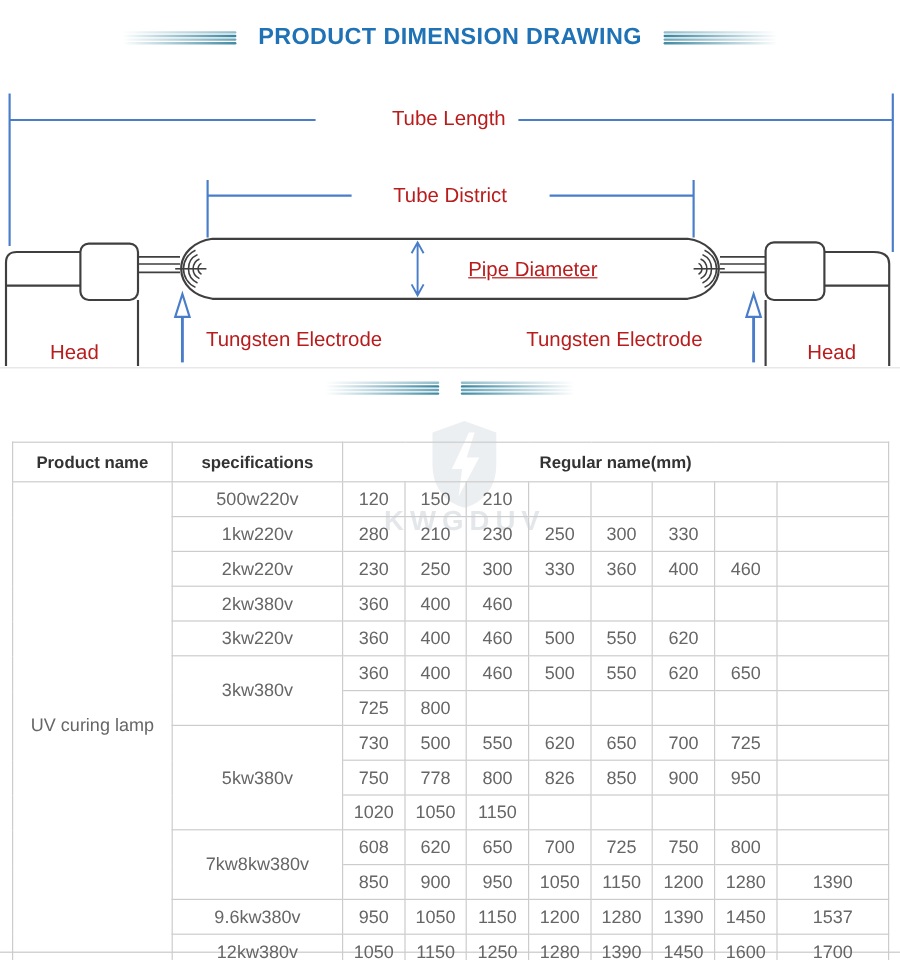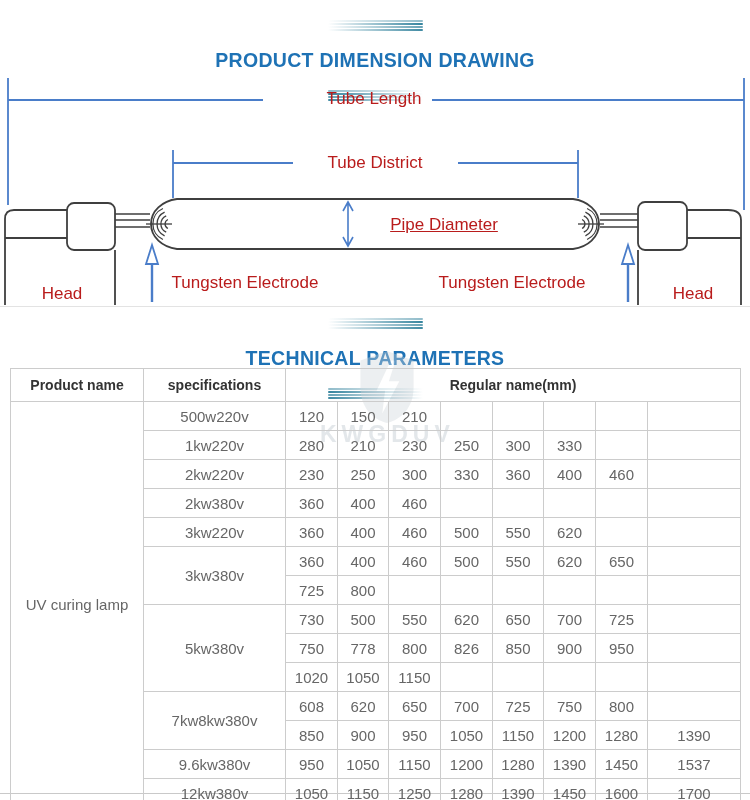--- a/index.html
+++ b/index.html
@@ -1,20 +1,20 @@
 <!DOCTYPE html>
 <html><head>
 <meta charset="utf-8">
 <style>
   html,body { margin:0; padding:0; background:#ffffff; }
   body { width:750px; height:800px; font-family:"Liberation Sans",sans-serif; }
   .page { position:relative; width:750px; height:800px; overflow:hidden; background:#fff; }
 
   
-  .section-title { position:absolute; left:0; width:750px; display:flex; align-items:center; justify-content:center; gap:18px;flex-direction:column; }
+  .section-title { position:absolute; left:0; width:750px; display:flex; align-items:center; justify-content:center; gap:18px; }
   .t1 { top:20px; }
   .t2 { top:318px; }
   .section-title .title-text { margin:0; font-size:19.5px; font-weight:700; color:#1e72b5; letter-spacing:.3px; white-space:nowrap; }
   .speedlines { width:95px; height:11px; display:flex; flex-direction:column; justify-content:space-between; }
   .speedlines i { height:1.6px; border-radius:1px; }
   .speedlines.left i  { background:linear-gradient(to left,  #35849e, rgba(53,132,158,0)); }
   .speedlines.right i { background:linear-gradient(to right, #35849e, rgba(53,132,158,0)); }
   .speedlines i:nth-child(1){ opacity:.55; }
   .speedlines i:nth-child(2){ opacity:1; }
   .speedlines i:nth-child(3){ opacity:.75; }
@@ -125,21 +125,20 @@
 
   <div class="drawing-base-line"></div>
 
   <div class="section-title t2">
     <span class="speedlines left">
         <i></i>
         <i></i>
         <i></i>
         <i></i>
       </span>
-    <span class="title-text">TECHNICAL PARAMETERS</span>
     <span class="speedlines right">
         <i></i>
         <i></i>
         <i></i>
         <i></i>
       </span>
   </div>
 
   <div class="watermark">
     <svg width="58" height="76" viewBox="0 0 60 80">

